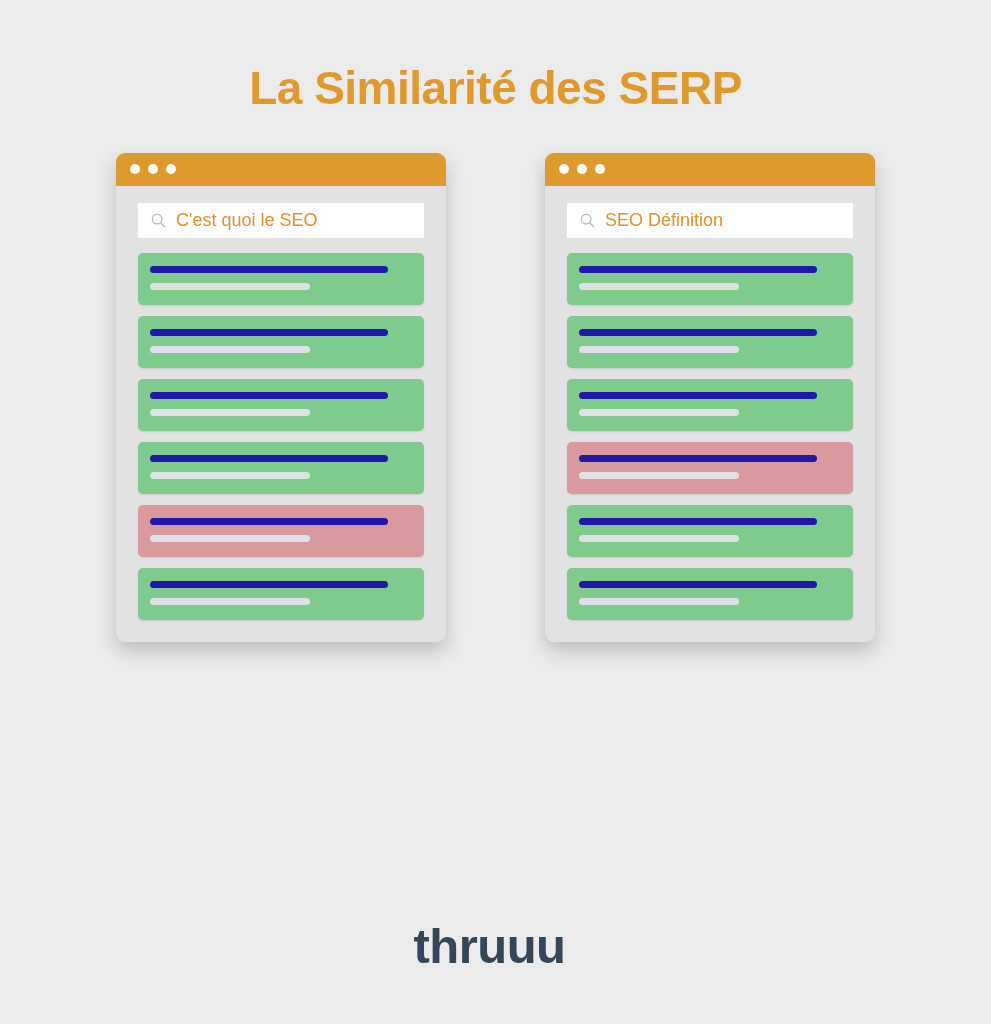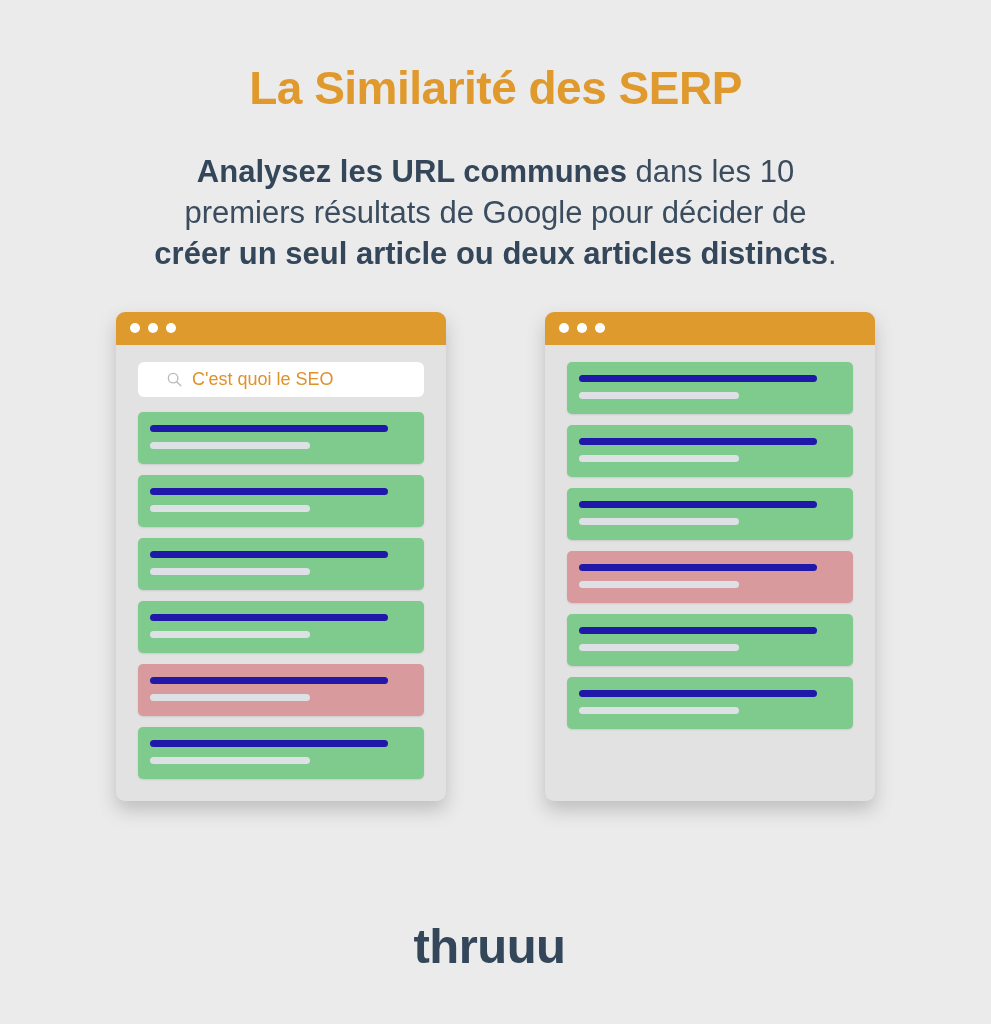--- a/index.html
+++ b/index.html
@@ -81,24 +81,24 @@
 
   .browser-body {
     padding: 17px 22px 22px 22px;
     display: flex;
     flex-direction: column;
   }
 
   .searchbar {
     height: 35px;
     background: #ffffff;
-    border-radius: 6px;
+    border-radius: 0;
     display: flex;
     align-items: center;
-    padding: 0 28px;
+    padding: 0 12px;
     gap: 9px;
     margin-bottom: 15px;
   }
   .search-icon { width: 17px; height: 17px; flex: 0 0 auto; display:block; }
   .search-text {
     font-size: 18px;
     color: #e0912c;
     white-space: nowrap;
     overflow: hidden;
   }
@@ -144,23 +144,20 @@
     letter-spacing: -0.5px;
   }
 </style>
 </head>
 <body>
 
 <div class="page">
 
   <h1 class="title">La Similarité des SERP</h1>
 
-  <p class="subtitle">
-    <b>Analysez les URL communes</b><span> dans les 10 premiers résultats de Google pour décider de </span><b>créer un seul article ou deux articles distincts</b><span>.</span>
-  </p>
 
   <div class="windows">
 
     <div class="browser">
       <div class="titlebar">
         <span class="dot"></span>
         <span class="dot"></span>
         <span class="dot"></span>
       </div>
       <div class="browser-body">
@@ -204,20 +201,27 @@
     </div>
 
     <div class="browser">
       <div class="titlebar">
         <span class="dot"></span>
         <span class="dot"></span>
         <span class="dot"></span>
       </div>
       <div class="browser-body">
 
+        <div class="searchbar">
+          <svg class="search-icon" viewBox="0 0 20 20" fill="none" stroke="#b9b9b9" stroke-width="1.6">
+            <circle cx="8.4" cy="8.4" r="5.6"></circle>
+            <line x1="12.6" y1="12.6" x2="17.4" y2="17.4" stroke-linecap="round"></line>
+          </svg>
+          <span class="search-text">SEO Définition</span>
+        </div>
 
         <div class="results">
           <div class="result match">
             <div class="bar-title"></div>
             <div class="bar-desc"></div>
           </div>
           <div class="result match">
             <div class="bar-title"></div>
             <div class="bar-desc"></div>
           </div>

